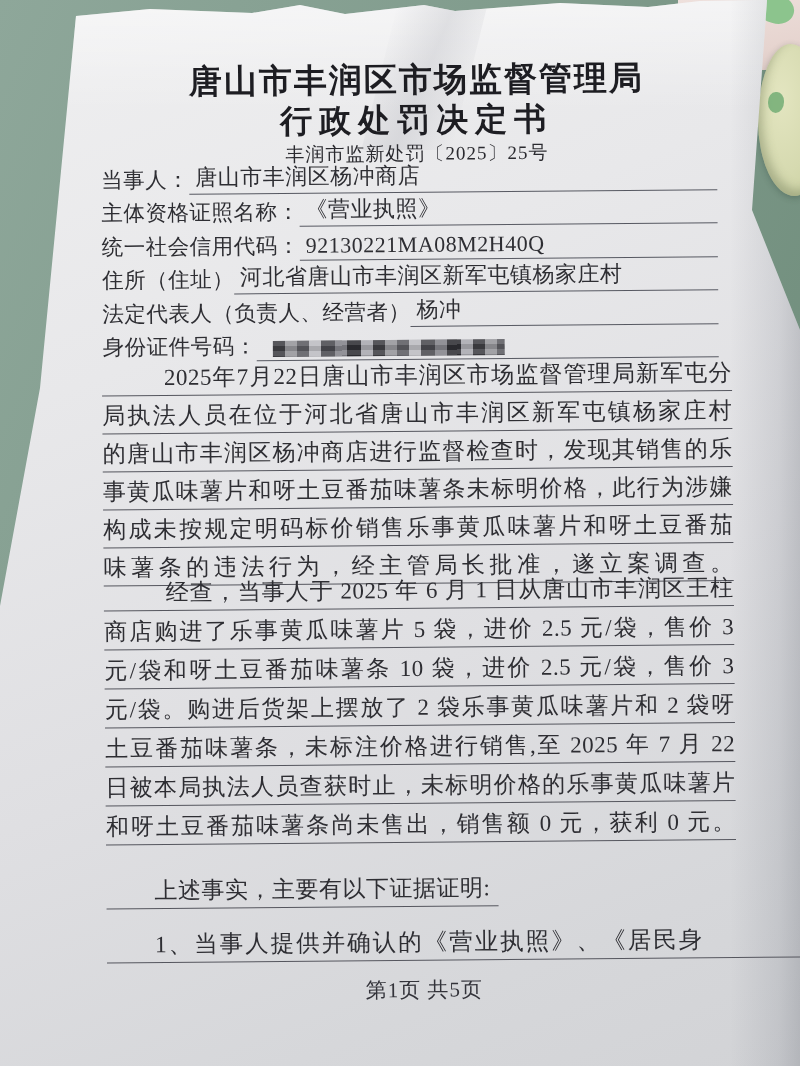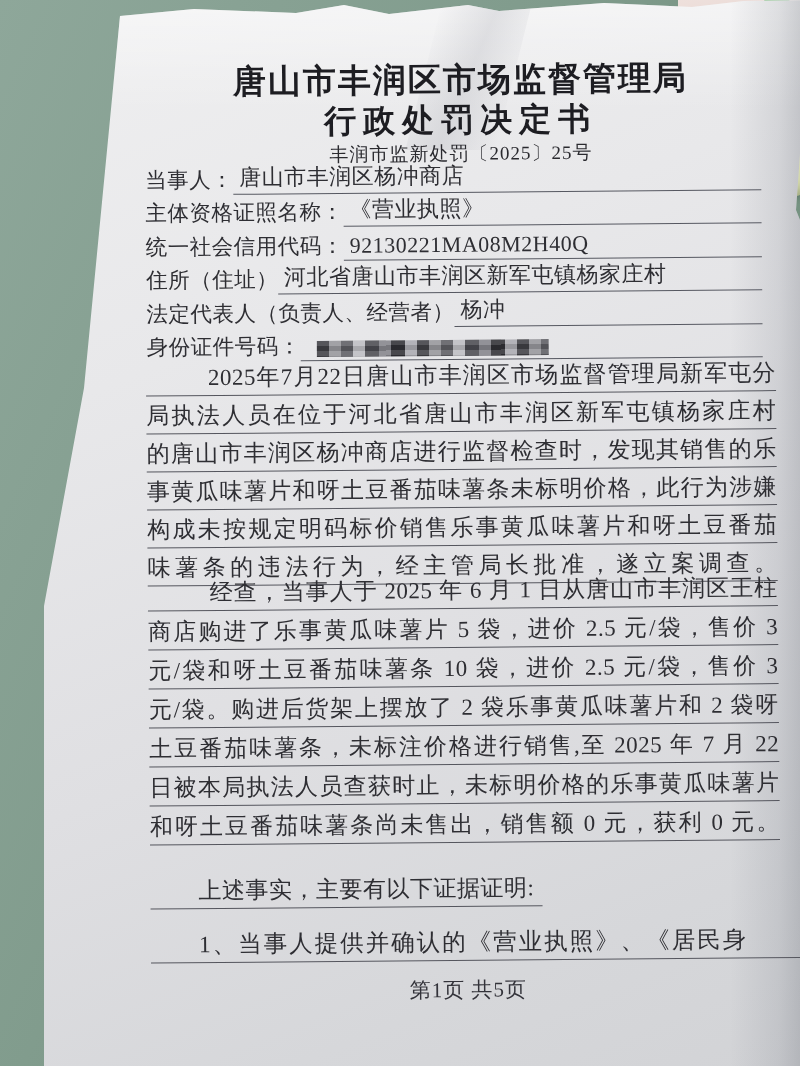--- a/index.html
+++ b/index.html
@@ -27,21 +27,20 @@
   }
   .jade-spot{
     position:absolute;top:48px;left:10px;width:16px;height:21px;
     background:#72ad74;border-radius:50% 45% 55% 50%;opacity:.85;
   }
   
   .paper{
     position:absolute;inset:0;
     clip-path:polygon(76px 16px,150px 9px,252px 13px,300px 5px,345px 14px,424px 5px,455px 11px,560px 3px,648px 7px,700px 1px,767px 0px,752px 210px,800px 330px,800px 1066px,0px 1066px,0px 606px,40px 388px);
     background:linear-gradient(158deg,#efeff0 0%,#e8e8ea 30%,#dfdfe2 60%,#d6d7da 85%,#d2d3d6 100%);
-    margin-left:44px;
   }
   .paper-shade-right{
     position:absolute;top:0;right:0;width:70px;height:100%;
     background:linear-gradient(90deg,rgba(120,125,135,0) 0%,rgba(120,125,135,.18) 70%,rgba(100,105,115,.28) 100%);
   }
   .paper-shade-top{
     position:absolute;top:0;left:0;width:100%;height:110px;
     background:linear-gradient(180deg,rgba(255,255,255,.5) 0%,rgba(255,255,255,0) 100%);
   }
   .paper-crease{

